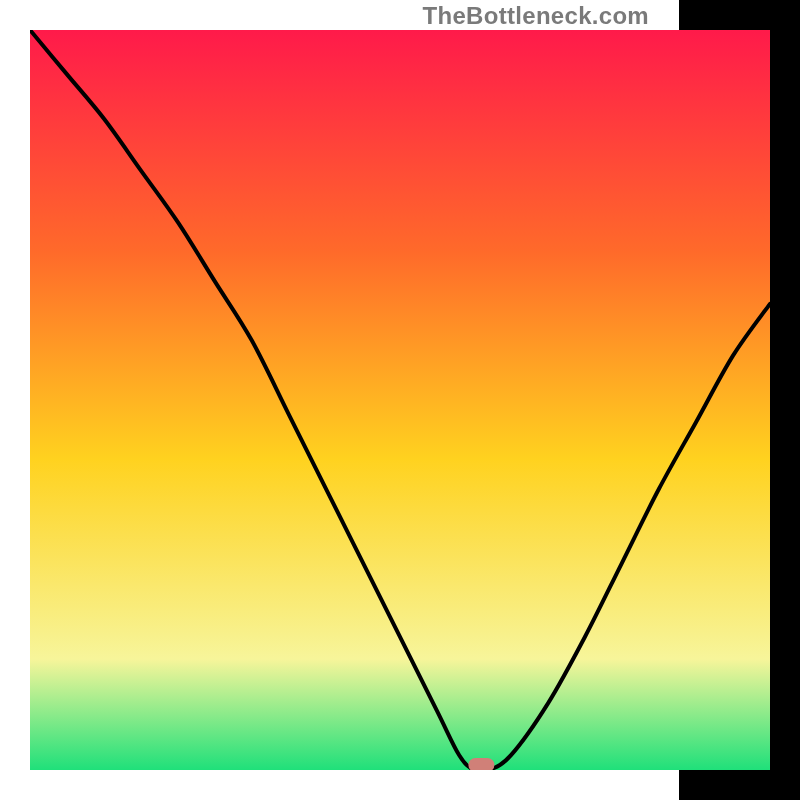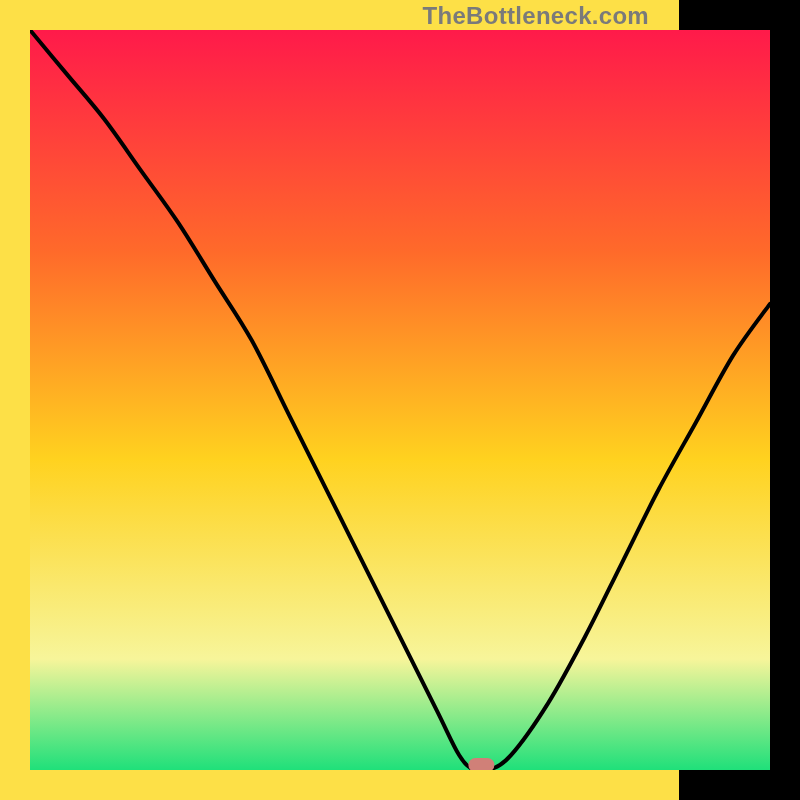--- a/index.html
+++ b/index.html
@@ -9,21 +9,21 @@
     height: 800px;
     background: #000;
     overflow: hidden;
   }
   .frame {
     position: absolute;
     left: 0;
     top: 0;
     width: 679px;
     height: 800px;
-    background: #fde047;
+    background: #ffffff;
   }
   .plot {
     position: absolute;
     left: 30px;
     top: 30px;
     width: 740px;
     height: 740px;
     overflow: hidden;
   }
   .watermark {

